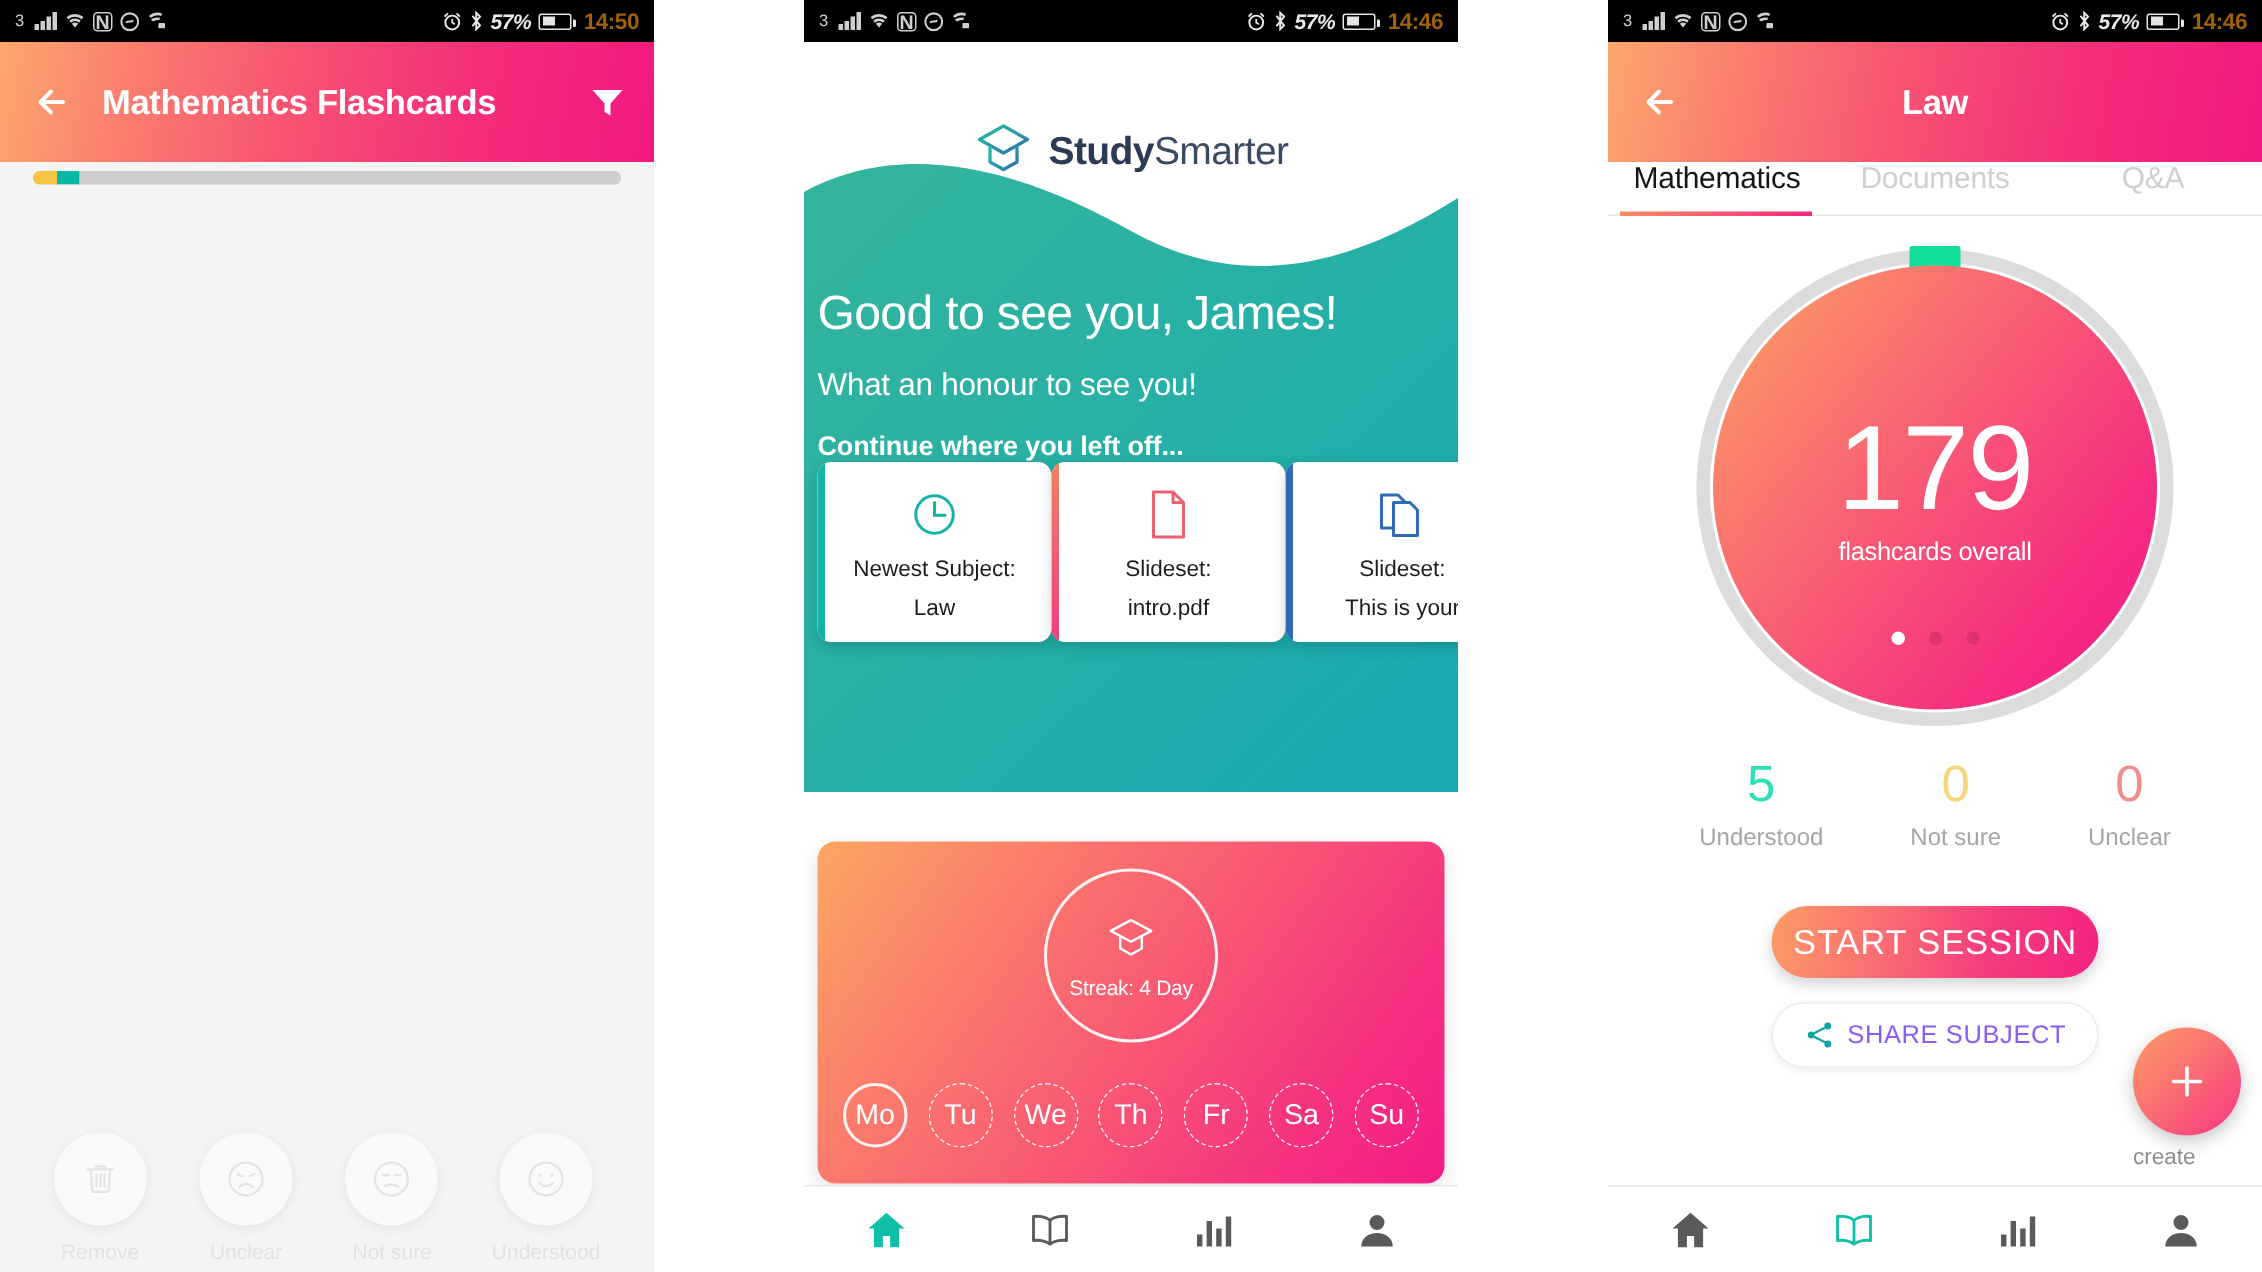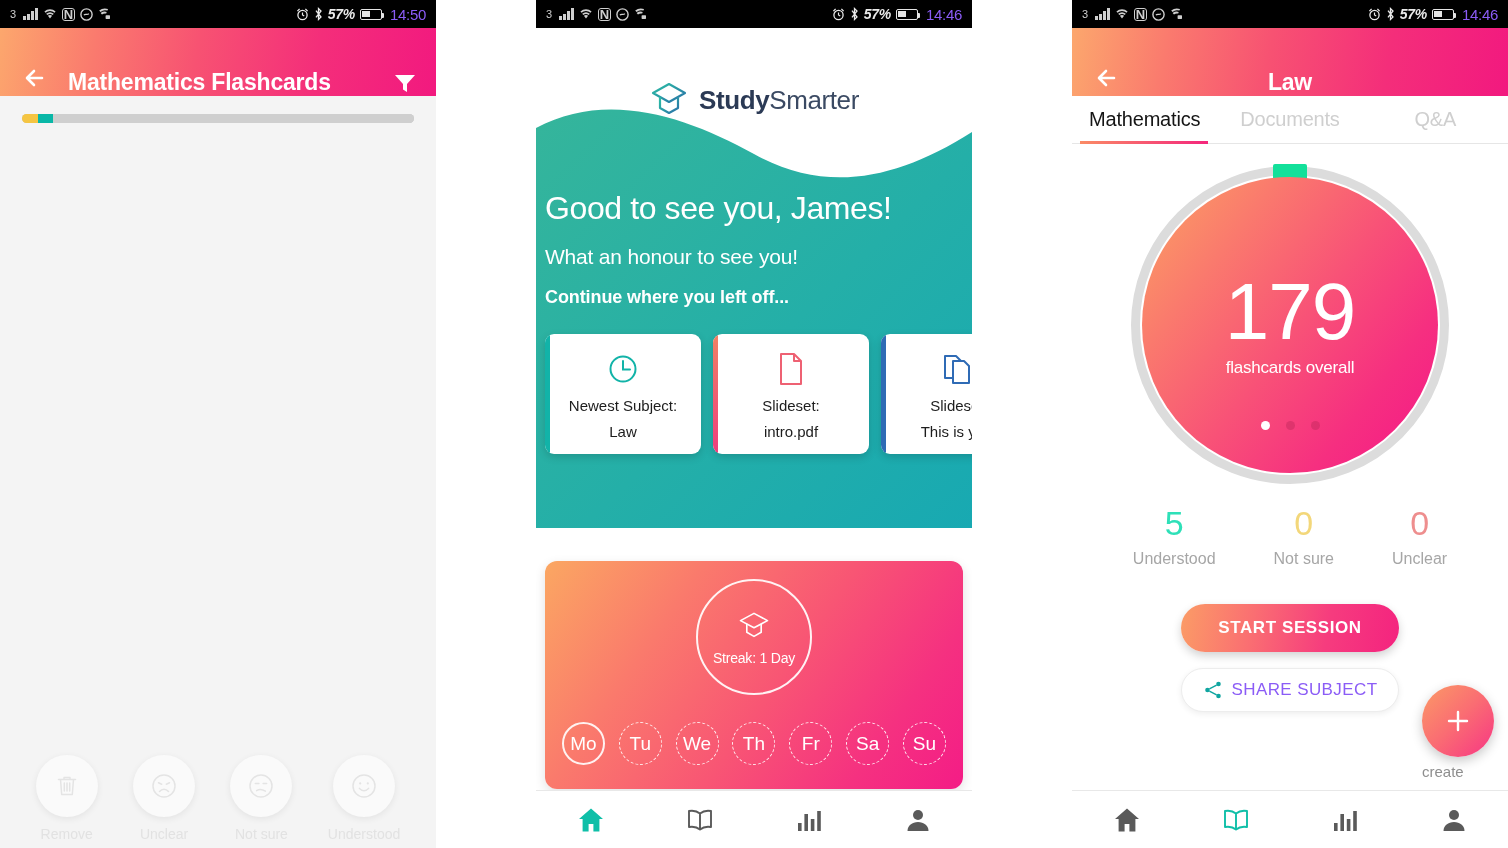--- a/index.html
+++ b/index.html
@@ -15,37 +15,37 @@
 
   
   .statusbar {
     height: 28px; background: #000; color: #d8d8d8;
     display: flex; align-items: center; justify-content: space-between;
     padding: 0 10px; font-size: 13px; position: relative; z-index: 40;
   }
   .sb-left, .sb-right { display: flex; align-items: center; gap: 5px; }
   .sb-left .netnum { font-size: 11px; color: #cfcfcf; margin-right: 2px; }
   .sb-right .pct { font-size: 14px; font-weight: 700; color: #eaeaea; letter-spacing: -.3px; font-style: italic; }
-  .sb-right .clock { font-size: 15px; font-weight: 400; color: #8b5cf6; margin-left: 3px; letter-spacing: -.3px; }
+  .sb-right .clock { font-size: 15px; font-weight: 700; color: #a16207; margin-left: 3px; letter-spacing: -.3px; }
   .sbicon { display: inline-block; }
   .bars { display: flex; align-items: flex-end; gap: 1.5px; height: 12px; }
   .bars i { display: block; width: 2.5px; background: #cfcfcf; }
   .bars i:nth-child(1){ height: 4px; } .bars i:nth-child(2){ height: 6.5px; }
   .bars i:nth-child(3){ height: 9px; } .bars i:nth-child(4){ height: 12px; }
   .nfc { font-size: 13px; font-weight: 700; border: 1.5px solid #cfcfcf; border-radius: 3px;
          line-height: 11px; padding: 0 1px; color: #cfcfcf; }
   .battery { width: 22px; height: 11px; border: 1.5px solid #e5e5e5; border-radius: 2px;
              position: relative; display: inline-block; }
   .battery::after { content:''; position: absolute; right: -3.5px; top: 3px; width: 2px; height: 5px;
                     background: #e5e5e5; border-radius: 0 1px 1px 0; }
   .battery i { position: absolute; left: 1.5px; top: 1.5px; bottom: 1.5px; width: 8px; background: #e5e5e5; }
 
   
   .appbar {
-    height: 68px; display: flex; align-items: flex-end; padding: 0 18px;
+    height: 80px; display: flex; align-items: center; padding: 0 18px;
     background: linear-gradient(100deg, #FCA76D 0%, #FA7A6E 22%, #F75272 45%, #F42E7A 72%, #F2197F 100%);
     position: relative; z-index: 30;
   }
   .appbar .back { width: 36px; height: 36px; flex: 0 0 36px; cursor: pointer; }
   .appbar .title { color: #fff; font-size: 23px; font-weight: 700; letter-spacing: -.2px; }
   .appbar-p1 .title { margin-left: 14px; }
   .appbar-p3 .title { flex: 1; text-align: center; margin-right: 36px; }
   .filter-icon { margin-left: auto; width: 26px; height: 26px; cursor: pointer; }
 
   
@@ -90,21 +90,21 @@
   .logo-text span { font-weight: 400; color: #3b4a63; }
 
   .hero { position: absolute; top: 0; left: 0; right: 0; height: 500px; overflow: hidden; z-index: 1; }
   .hero svg { position: absolute; top: 0; left: 0; }
 
   .hero-content { position: absolute; top: 160px; left: 0; right: 0; z-index: 6; padding: 0 9px; }
   .greet { color: #fff; font-size: 32px; line-height: 1.28; font-weight: 400; letter-spacing: -.4px; }
   .sub { color: #fff; font-size: 21px; margin-top: 16px; letter-spacing: -.2px; }
   .cont { color: #fff; font-size: 18px; font-weight: 700; margin-top: 18px; letter-spacing: -.1px; }
 
-  .cards-row { display: flex; gap: 12px; margin-top: 26px; }
+  .cards-row { display: flex; gap: 0; margin-top: 0; }
   .mini-card { position: relative; width: 156px; flex: 0 0 156px; background: #fff;
                border-radius: 9px; padding: 14px 8px 12px 8px; text-align: center;
                box-shadow: 0 3px 9px rgba(0,0,0,.16); overflow: hidden; cursor: pointer; }
   .mini-card .stripe { position: absolute; left: 0; top: 0; bottom: 0; width: 5px; }
   .mini-card .mc-ico { height: 42px; display: flex; align-items: center; justify-content: center; }
   .mini-card .mc-t { font-size: 15px; color: #1d1d1d; line-height: 1.35; margin-top: 6px; }
 
   .streak { position: absolute; top: 533px; left: 9px; right: 9px; height: 228px; border-radius: 12px;
             background: linear-gradient(125deg, #FBA762 0%, #FA7A6C 28%, #F85574 55%, #F53180 80%, #F41C86 100%);
             box-shadow: 0 4px 12px rgba(0,0,0,.12); z-index: 6; }
@@ -151,21 +151,21 @@
   .dots i { width: 9px; height: 9px; border-radius: 50%; background: rgba(190,40,90,.45); display: block; cursor: pointer; }
   .dots i.on { background: #fff; }
 
   .stats { display: flex; justify-content: center; gap: 58px; margin-top: 22px; }
   .stat { text-align: center; }
   .stat .num { font-size: 34px; font-weight: 300; line-height: 1; }
   .stat .lb { font-size: 16px; color: #a6a6a6; margin-top: 10px; }
 
   .cta-wrap { margin-top: 36px; display: flex; flex-direction: column; align-items: center; gap: 16px; }
   .btn-start { width: 218px; height: 48px; border-radius: 24px; border: 0; color: #fff;
-               font-size: 17px; font-weight: 700; letter-spacing: .6px; cursor: pointer;
+               font-size: 23px; font-weight: 400; letter-spacing: .6px; cursor: pointer;
                background: linear-gradient(100deg, #FB9C66, #FA6E72, #F63C7E, #F4237F);
                box-shadow: 0 4px 10px rgba(0,0,0,.18); }
   .btn-share { width: 218px; height: 44px; border-radius: 24px; background: #fff;
                border: 1.5px solid #ededed; color: #8b5cf6; font-size: 17px; letter-spacing: .4px;
                display: flex; align-items: center; justify-content: center; gap: 9px; cursor: pointer;
                box-shadow: 0 2px 6px rgba(0,0,0,.07); }
 
   .fab-wrap { position: absolute; right: 14px; bottom: 68px; text-align: left; z-index: 25; }
   .fab { width: 72px; height: 72px; border-radius: 50%;
          background: linear-gradient(135deg, #FB9B66, #FA6C73, #F73584); border: 0; cursor: pointer;
@@ -394,21 +394,21 @@
           </div>
         </div>
       </div>
 
       <div class="streak">
         <div class="streak-ring">
           <svg width="40" height="36" viewBox="0 0 40 40">
             <path d="M20 6 L35 14 L20 22 L5 14 Z" fill="none" stroke="#fff" stroke-width="1.8" stroke-linejoin="round"></path>
             <path d="M12 17.5 L12 27 L20 31.5 L28 27 L28 17.5" fill="none" stroke="#fff" stroke-width="1.8" stroke-linejoin="round"></path>
           </svg>
-          <span class="sk-txt">Streak: 1 Day</span>
+          <span class="sk-txt">Streak: 4 Day</span>
         </div>
         <div class="days">
           <div class="day active">Mo</div>
           <div class="day">Tu</div>
           <div class="day">We</div>
           <div class="day">Th</div>
           <div class="day">Fr</div>
           <div class="day">Sa</div>
           <div class="day">Su</div>
         </div>

